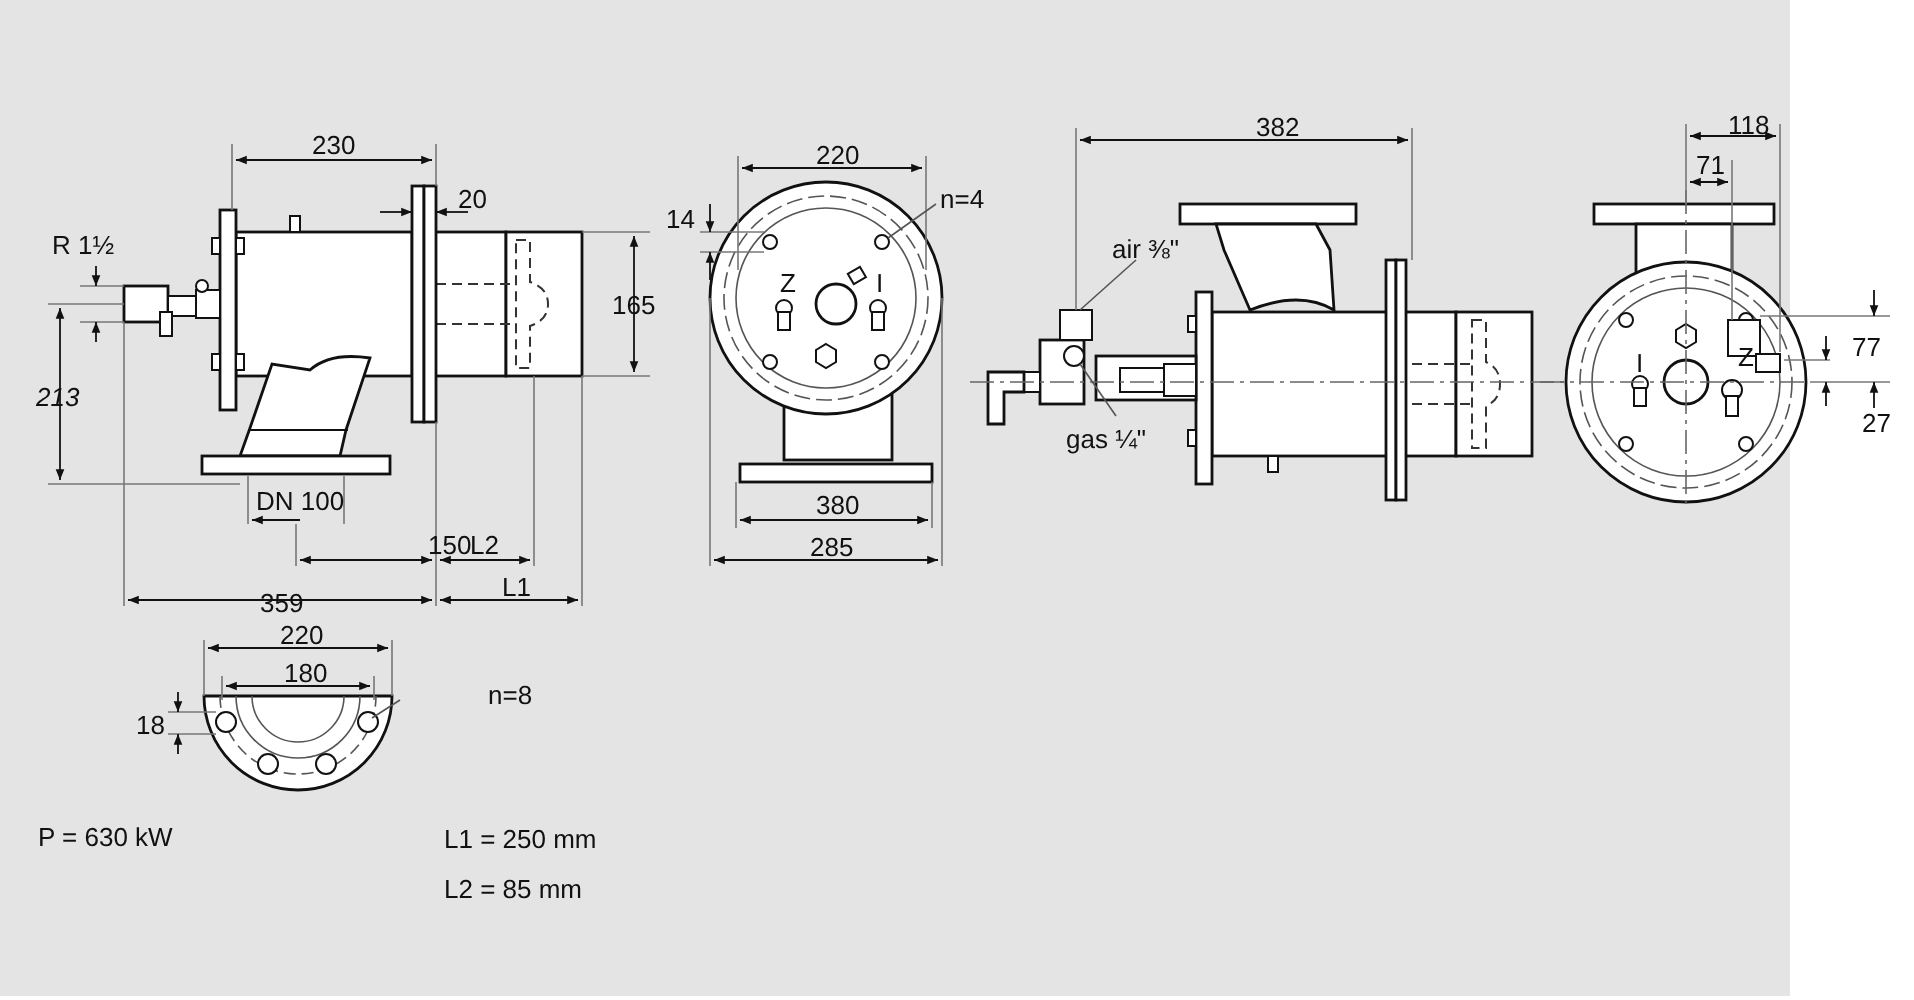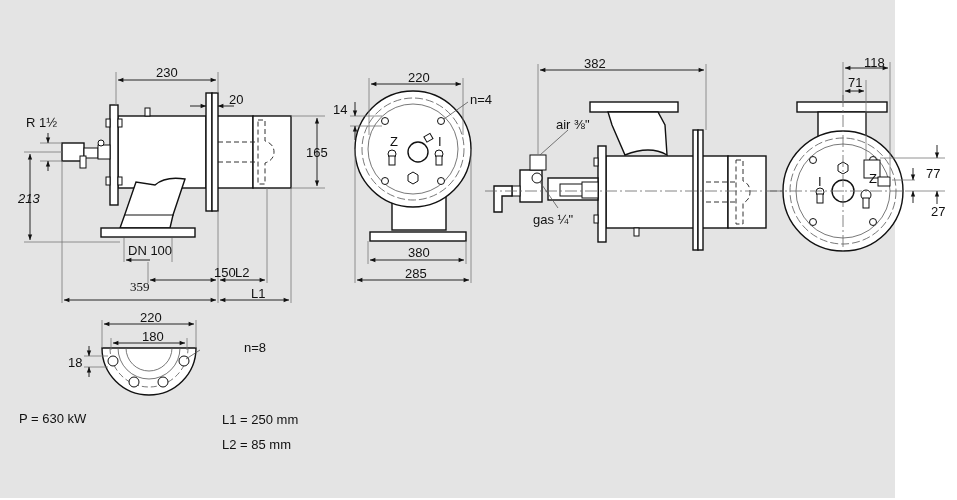--- a/index.html
+++ b/index.html
@@ -219,32 +219,32 @@
 </svg>
 
 <span class="lbl" style="left:156px;top:66px;">230</span>
 <span class="lbl" style="left:229px;top:93px;">20</span>
 <span class="lbl" style="left:306px;top:146px;">165</span>
 <span class="lbl" style="left:26px;top:116px;">R 1½</span>
 <span class="lbl" style="left:18px;top:192px;font-style:italic;">213</span>
 <span class="lbl" style="left:128px;top:244px;">DN 100</span>
 <span class="lbl" style="left:174px;top:266px;margin-left:40px;">150</span>
 <span class="lbl" style="left:235px;top:266px;">L2</span>
-<span class="lbl" style="left:130px;top:280px;font-family:Liberation Serif, serif;">359</span>
+<span class="lbl" style="left:130px;top:295px;">359</span>
 <span class="lbl" style="left:251px;top:287px;">L1</span>
 
 <span class="lbl" style="left:408px;top:71px;">220</span>
 <span class="lbl" style="left:333px;top:103px;">14</span>
 <span class="lbl" style="left:470px;top:93px;">n=4</span>
 <span class="lbl" style="left:390px;top:135px;">Z</span>
 <span class="lbl" style="left:438px;top:135px;">I</span>
 <span class="lbl" style="left:408px;top:246px;">380</span>
 <span class="lbl" style="left:405px;top:267px;">285</span>
 
-<span class="lbl" style="left:584px;top:57px;">382</span>
+<span class="lbl" style="left:628px;top:57px;">382</span>
 <span class="lbl" style="left:556px;top:118px;">air ⅜"</span>
 <span class="lbl" style="left:533px;top:213px;">gas ¼"</span>
 
 <span class="lbl" style="left:864px;top:56px;">118</span>
 <span class="lbl" style="left:848px;top:76px;">71</span>
 <span class="lbl" style="left:926px;top:167px;">77</span>
 <span class="lbl" style="left:931px;top:205px;">27</span>
 <span class="lbl" style="left:869px;top:172px;">Z</span>
 <span class="lbl" style="left:818px;top:175px;">I</span>
 

